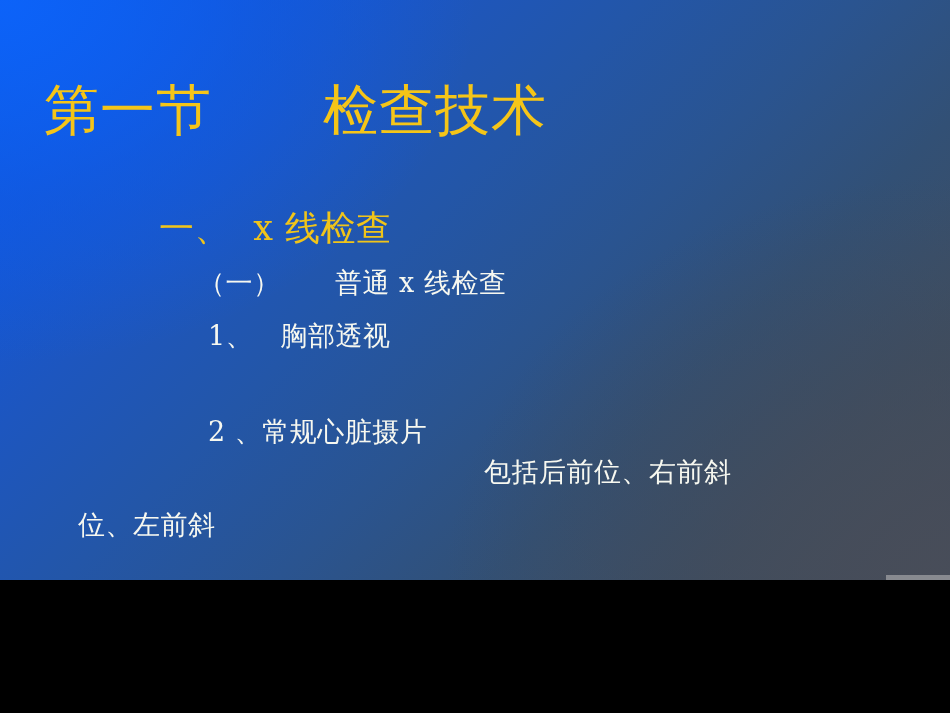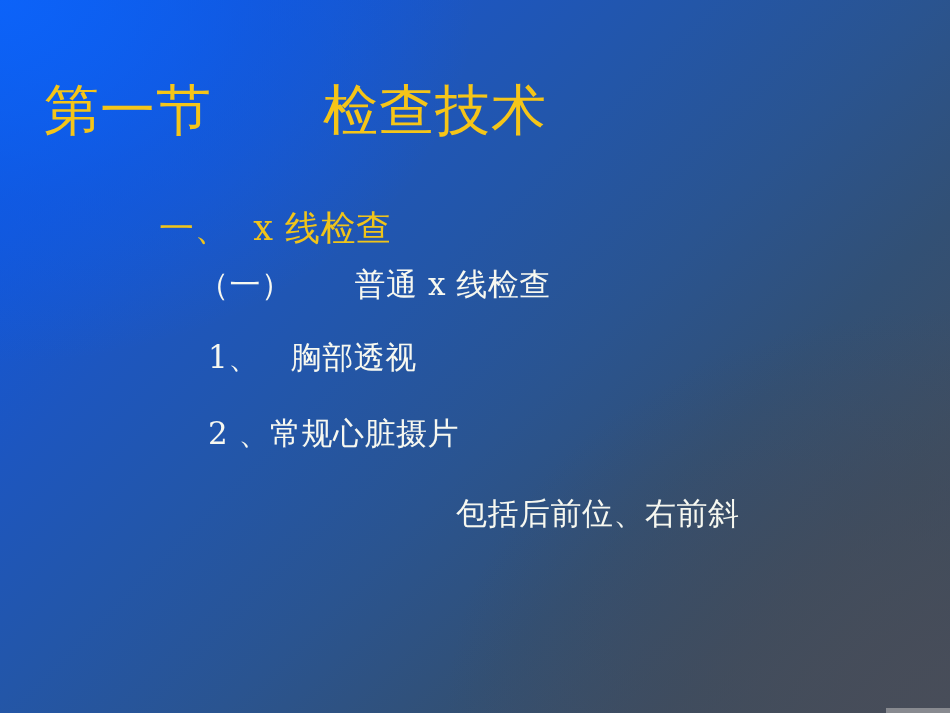--- a/index.html
+++ b/index.html
@@ -4,21 +4,21 @@
 <style>
   html, body {
     margin: 0;
     padding: 0;
     background: #000;
   }
 
   #slide {
     position: relative;
     width: 950px;
-    height: 713px;
+    height: 580px;
     overflow: hidden;
     font-family: "DejaVu Serif", "Liberation Serif", serif;
     
     background:
       linear-gradient(135deg,
         #0a5ce8 0%,
         #1357d8 14%,
         #1d56bf 28%,
         #2356a8 42%,
         #2a5490 56%,
@@ -74,28 +74,28 @@
     top: 211px;
     font-size: 35px;
     color: #f0c41a;
     letter-spacing: 0.5px;
     margin-left: 16px;
   }
 
   
   .body-line {
     color: #f7f8f0;
-    font-size: 31px;
+    font-size: 27px;
     letter-spacing: 0.5px;
   }
 
   #body-line-1 { left: 198px; top: 269px; }
-  #body-line-2 { left: 208px; top: 342px; }
+  #body-line-2 { left: 208px; top: 322px; }
   #body-line-3 { left: 208px; top: 418px; }
-  #body-line-4 { left: 456px; top: 458px; margin-top: 40px; }
+  #body-line-4 { left: 484px; top: 458px; }
   #body-line-5 { left: 78px;  top: 511px; }
   #body-line-6 { left: 478px; top: 565px; }
 
   
   #corner-artifact {
     position: absolute;
     right: 0;
     bottom: 0;
     width: 64px;
     height: 5px;
@@ -113,17 +113,18 @@
   <div class="txt" id="heading-level1">一、  x 线检查</div>
 
   <div class="txt body-line" id="body-line-1">（一）      普通 x 线检查</div>
 
   <div class="txt body-line" id="body-line-2">1、   胸部透视</div>
 
   <div class="txt body-line" id="body-line-3">2 、常规心脏摄片</div>
 
   <div class="txt body-line" id="body-line-4">包括后前位、右前斜</div>
 
+  <div class="txt body-line" id="body-line-5">位、左前斜</div>
 
 
   <div id="corner-artifact"></div>
 
 </div>
 
 </body></html>

